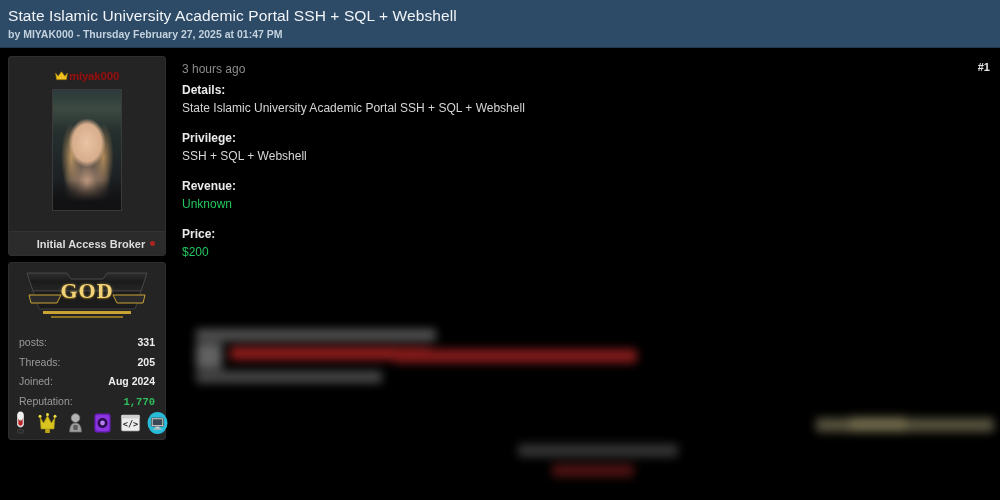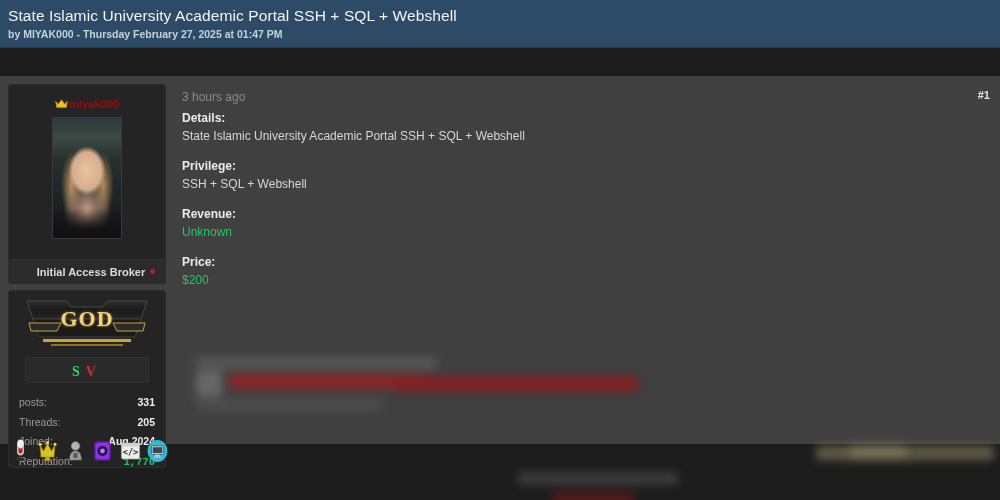--- a/index.html
+++ b/index.html
@@ -51,23 +51,22 @@
     font-weight: 700;
     line-height: 13px;
     white-space: nowrap;
   }
 
   
   .body-wrap {
     position: absolute;
     left: 0; top: 48px;
     width: 1000px;
-    height: 368px;
-    background: #404040;
-    margin-top: 28px;
+    height: 452px;
+    background: #000000;
   }
 
   
   .sidebar {
     position: absolute;
     left: 8px; top: 8px;
     width: 158px;
     height: 444px;
   }
 
@@ -375,23 +374,20 @@
             <path d="M6 4 L46 4 L50 10 L82 10 L86 4 L126 4 L120 22 L12 22 Z" fill="url(#bnr)" stroke="#474747" stroke-width="1"></path>
             <path d="M12 22 L120 22 L114 40 L18 40 Z" fill="#1b1b1b" stroke="#3d3d3d" stroke-width="1"></path>
             <path d="M8 26 L40 26 L36 34 L10 34 Z" fill="#2a2a2a" stroke="#c9a434" stroke-width="1"></path>
             <path d="M124 26 L92 26 L96 34 L122 34 Z" fill="#2a2a2a" stroke="#c9a434" stroke-width="1"></path>
             <rect x="22" y="42" width="88" height="3" fill="#c9a434"></rect>
             <rect x="30" y="47" width="72" height="2" fill="#8d7322"></rect>
           </svg>
           <div class="rank-text">GOD</div>
         </div>
 
-        <div class="badge-row">
-          <span class="badge-s">S</span><span class="badge-v">V</span>
-        </div>
 
         <div class="stats">
           <div class="stat-row">
             <span class="stat-label">posts:</span>
             <span class="stat-value">331</span>
           </div>
           <div class="stat-row">
             <span class="stat-label">Threads:</span>
             <span class="stat-value">205</span>
           </div>

